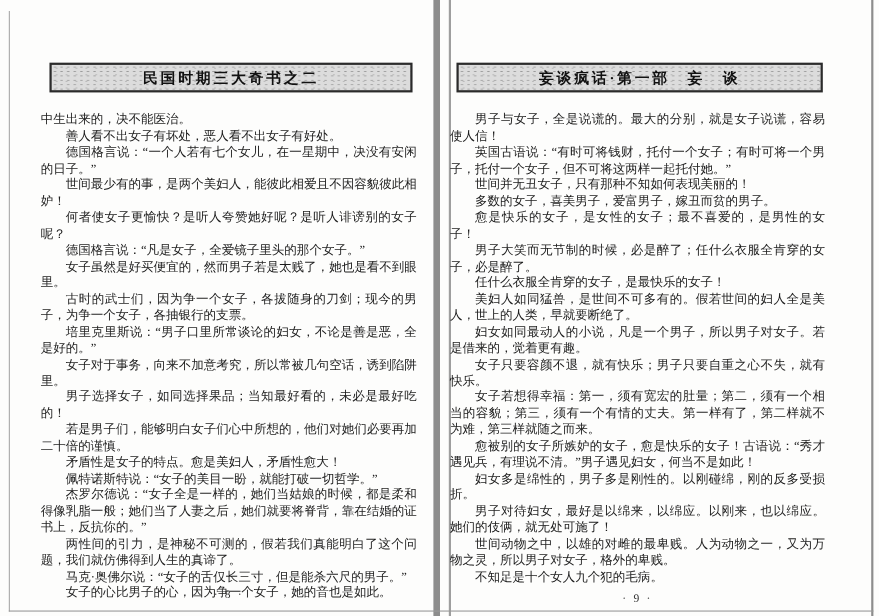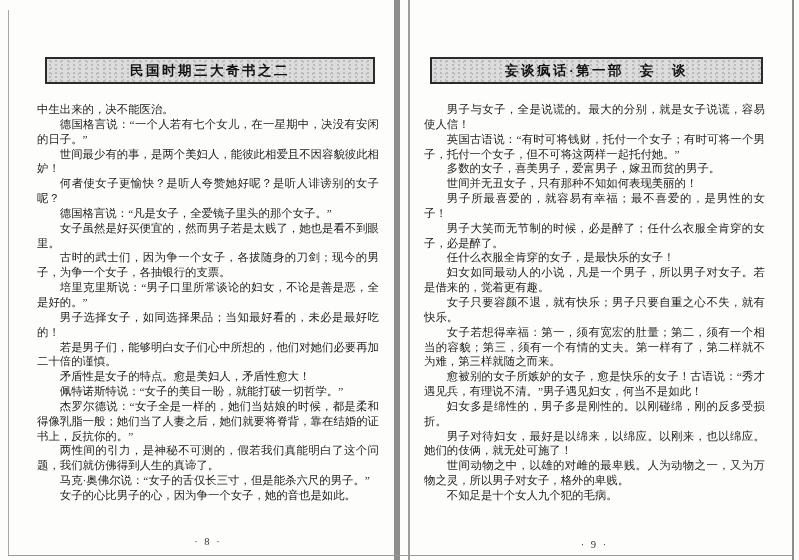--- a/index.html
+++ b/index.html
@@ -11,21 +11,21 @@
   
   .scanline{position:absolute;background:#9a9a9a;}
   .scanline.left-edge{left:8px;top:10px;width:1px;height:546px;background:#a8a8a8;}
   .scanline.gutter-bar{left:394px;top:0;width:6px;height:560px;background:#8d8d8d;}
   .scanline.gutter-thin{left:408px;top:0;width:2px;height:560px;background:#9e9e9e;}
   .scanline.right-edge{left:792px;top:0;width:2px;height:560px;background:#8d8d8d;}
   .scanline.bottom-edge{left:8px;top:555px;width:786px;height:1px;}
 
   .page{position:absolute;top:55px;height:505px;}
   .page.left{left:37px;width:342px;}
-  .page.right{left:424px;width:341px;}
+  .page.right{left:409px;width:341px;}
 
   .banner{
     box-sizing:border-box;height:27px;margin-top:2px;
     border:2px solid #2b2b2b;
     background-color:#dcdcdc;
     background-image:
       radial-gradient(#9a9a9a 0.8px, transparent 1px),
       radial-gradient(#b8b8b8 0.8px, transparent 1px);
     background-size:6px 4px, 9px 6px;
     display:flex;align-items:center;justify-content:center;
@@ -58,51 +58,54 @@
 <div class="scanline gutter-thin"></div>
 <div class="scanline right-edge"></div>
 <div class="scanline bottom-edge"></div>
 
 <div class="page left">
   <div class="banner">
     <span>民国时期三大奇书之二</span>
   </div>
   <div class="body-text">
     <p class="no-indent">中生出来的，决不能医治。</p>
+    <p>善人看不出女子有坏处，恶人看不出女子有好处。</p>
     <p>德国格言说：“一个人若有七个女儿，在一星期中，决没有安闲的日子。”</p>
     <p>世间最少有的事，是两个美妇人，能彼此相爱且不因容貌彼此相妒！</p>
     <p>何者使女子更愉快？是听人夸赞她好呢？是听人诽谤别的女子呢？</p>
     <p>德国格言说：“凡是女子，全爱镜子里头的那个女子。”</p>
     <p>女子虽然是好买便宜的，然而男子若是太贱了，她也是看不到眼里。</p>
     <p>古时的武士们，因为争一个女子，各拔随身的刀剑；现今的男子，为争一个女子，各抽银行的支票。</p>
     <p>培里克里斯说：“男子口里所常谈论的妇女，不论是善是恶，全是好的。”</p>
+    <p>女子对于事务，向来不加意考究，所以常被几句空话，诱到陷阱里。</p>
     <p>男子选择女子，如同选择果品；当知最好看的，未必是最好吃的！</p>
     <p>若是男子们，能够明白女子们心中所想的，他们对她们必要再加二十倍的谨慎。</p>
     <p>矛盾性是女子的特点。愈是美妇人，矛盾性愈大！</p>
     <p>佩特诺斯特说：“女子的美目一盼，就能打破一切哲学。”</p>
     <p>杰罗尔德说：“女子全是一样的，她们当姑娘的时候，都是柔和得像乳脂一般；她们当了人妻之后，她们就要将脊背，靠在结婚的证书上，反抗你的。”</p>
     <p>两性间的引力，是神秘不可测的，假若我们真能明白了这个问题，我们就仿佛得到人生的真谛了。</p>
     <p>马克·奥佛尔说：“女子的舌仅长三寸，但是能杀六尺的男子。”</p>
     <p>女子的心比男子的心，因为争一个女子，她的音也是如此。</p>
   </div>
   <div class="pagenum">· 8 ·</div>
 </div>
 
 <div class="page right">
   <div class="banner">
     <span>妄谈疯话·第一部　妄　谈</span>
   </div>
   <div class="body-text">
     <p>男子与女子，全是说谎的。最大的分别，就是女子说谎，容易使人信！</p>
     <p>英国古语说：“有时可将钱财，托付一个女子；有时可将一个男子，托付一个女子，但不可将这两样一起托付她。”</p>
+    <p>世间并无丑女子，只有那种不知如何表现美丽的！</p>
     <p>多数的女子，喜美男子，爱富男子，嫁丑而贫的男子。</p>
-    <p>世间并无丑女子，只有那种不知如何表现美丽的！</p>
-    <p>男子所最喜爱的，就容易有幸福；最不喜爱的，是男性的女子！</p>
+    <p>愈是快乐的女子，是女性的女子；最不喜爱的，是男性的女子！</p>
     <p>男子大笑而无节制的时候，必是醉了；任什么衣服全肯穿的女子，必是醉了。</p>
     <p>任什么衣服全肯穿的女子，是最快乐的女子！</p>
+    <p>美妇人如同猛兽，是世间不可多有的。假若世间的妇人全是美人，世上的人类，早就要断绝了。</p>
     <p>妇女如同最动人的小说，凡是一个男子，所以男子对女子。若是借来的，觉着更有趣。</p>
     <p>女子只要容颜不退，就有快乐；男子只要自重之心不失，就有快乐。</p>
     <p>女子若想得幸福：第一，须有宽宏的肚量；第二，须有一个相当的容貌；第三，须有一个有情的丈夫。第一样有了，第二样就不为难，第三样就随之而来。</p>
     <p>愈被别的女子所嫉妒的女子，愈是快乐的女子！古语说：“秀才遇见兵，有理说不清。”男子遇见妇女，何当不是如此！</p>
     <p>妇女多是绵性的，男子多是刚性的。以刚碰绵，刚的反多受损折。</p>
     <p>男子对待妇女，最好是以绵来，以绵应。以刚来，也以绵应。她们的伎俩，就无处可施了！</p>
     <p>世间动物之中，以雄的对雌的最卑贱。人为动物之一，又为万物之灵，所以男子对女子，格外的卑贱。</p>
     <p>不知足是十个女人九个犯的毛病。</p>
   </div>
   <div class="pagenum">· 9 ·</div>

